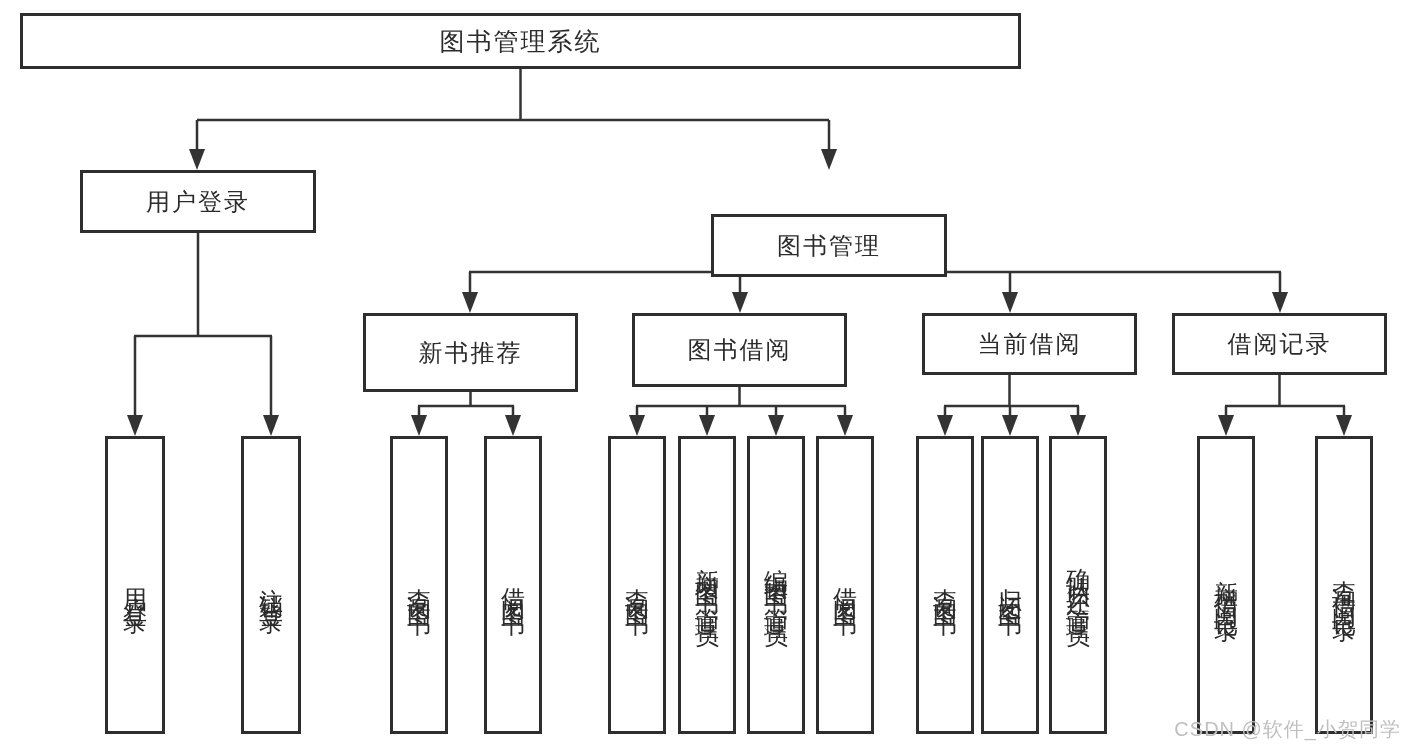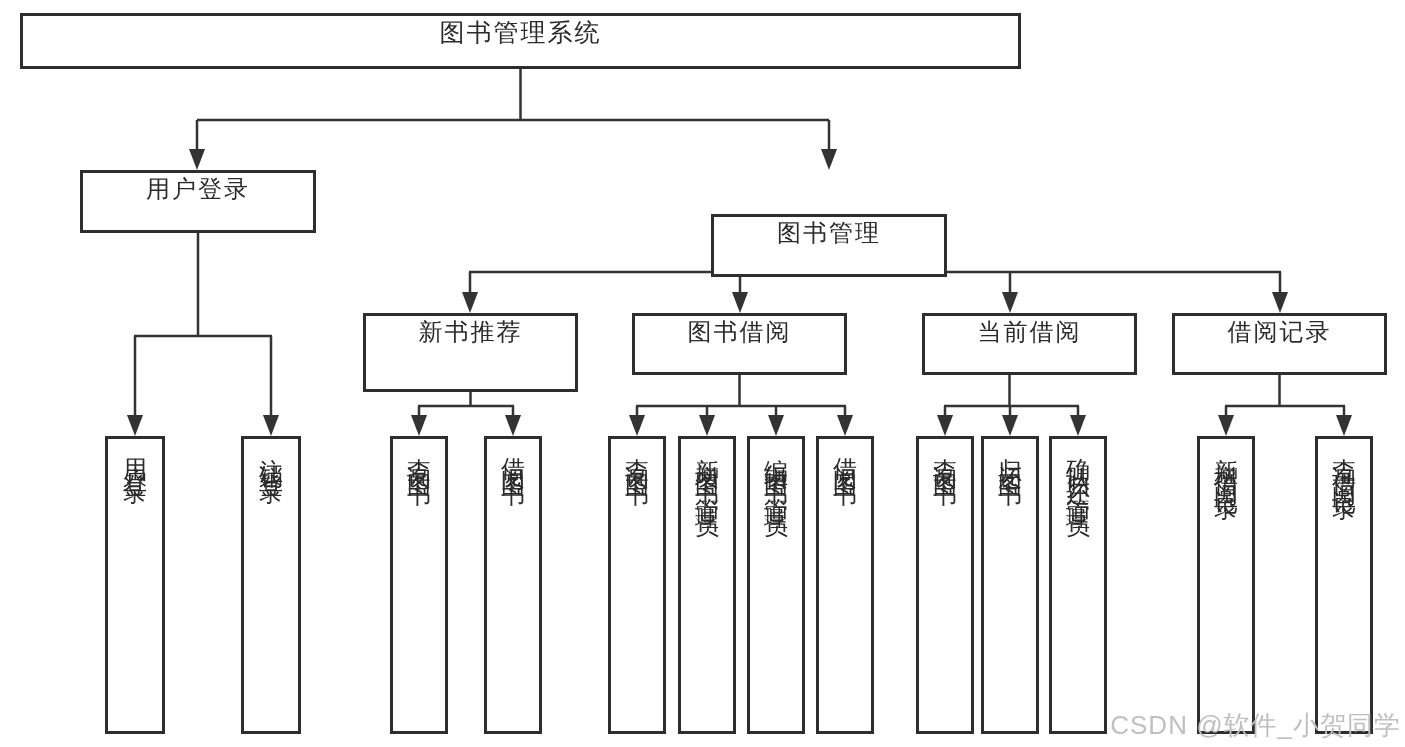--- a/index.html
+++ b/index.html
@@ -22,21 +22,21 @@
     width: 1405px;
     height: 747px;
     z-index: 1;
   }
   .node {
     position: absolute;
     box-sizing: border-box;
     border: 3px solid #2e2e2e;
     background: #ffffff;
     display: flex;
-    align-items: flex-start;
+    align-items: center;
     justify-content: center;
     color: #2b2b2b;
     z-index: 2;
   }
   .hbox span {
     font-size: 24px;
     letter-spacing: 2px;
     white-space: nowrap;
   }
   .root span {
@@ -45,21 +45,21 @@
   .vbox span {
     writing-mode: vertical-rl;
     font-size: 24px;
     letter-spacing: 8px;
     line-height: 1;
   }
   .watermark {
     position: absolute;
     right: 4px;
     bottom: 4px;
-    font-size: 26px;
+    font-size: 20px;
     color: #bfbfbf;
     letter-spacing: 1px;
     z-index: 3;
     white-space: nowrap;
   }
 </style>
 </head>
 <body>
 
 <div class="canvas">
@@ -111,21 +111,21 @@
   <div class="node hbox" style="left:80px; top:170px; width:236px; height:63px;">
     <span>用户登录</span>
   </div>
   <div class="node hbox" style="left:711px; top:170px; width:236px; height:63px;margin-top:44px;">
     <span>图书管理</span>
   </div>
 
   <div class="node hbox" style="left:363px; top:313px; width:215px; height:79px;">
     <span>新书推荐</span>
   </div>
-  <div class="node hbox" style="left:632px; top:313px; width:215px; height:62px;">
+  <div class="node hbox" style="left:632px; top:313px; width:215px; height:74px;">
     <span>图书借阅</span>
   </div>
   <div class="node hbox" style="left:902px; top:313px; width:215px; height:62px;margin-left:20px;">
     <span>当前借阅</span>
   </div>
   <div class="node hbox" style="left:1172px; top:313px; width:215px; height:62px;">
     <span>借阅记录</span>
   </div>
 
   <div class="node vbox" style="left:105px; top:436px; width:60px; height:298px;">

